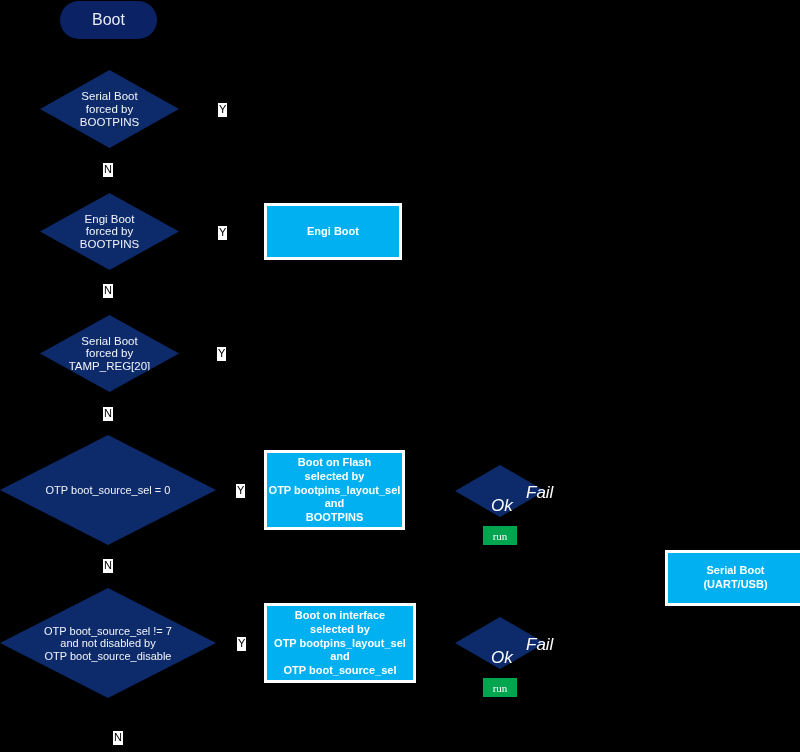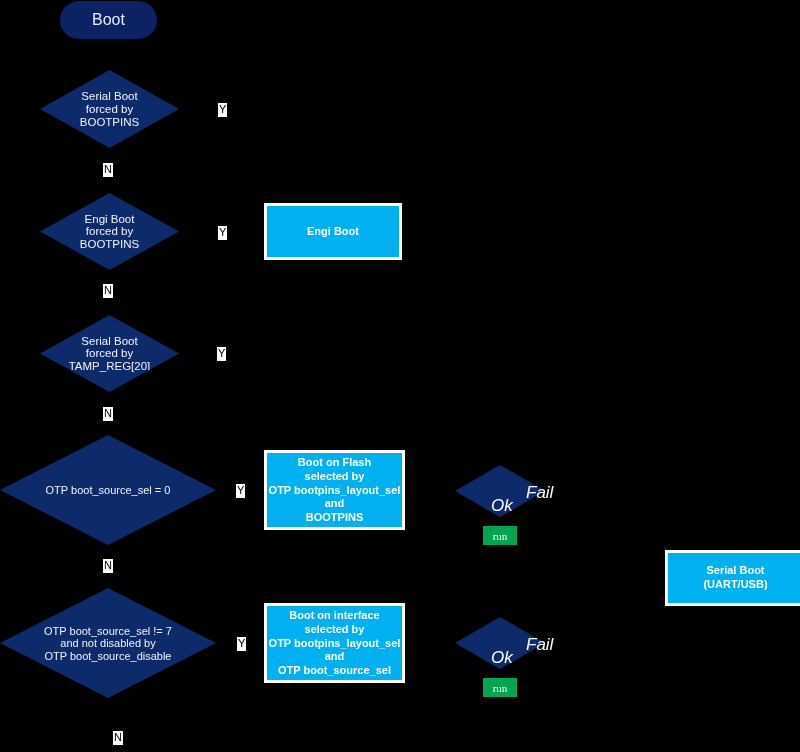--- a/index.html
+++ b/index.html
@@ -189,21 +189,21 @@
   </div>
 
   <div class="diamond wide" style="left:0px; top:588px; width:216px; height:110px;">
     <div class="node-text">OTP boot_source_sel != 7
 and not disabled by
 OTP boot_source_disable</div>
   </div>
   <div class="edge-label" style="left:237px; top:637px;">Y</div>
   <div class="edge-label" style="left:113px; top:731px;">N</div>
 
-  <div class="cyan-box" style="left:264px; top:603px; width:141px; height:80px;">
+  <div class="cyan-box" style="left:264px; top:603px; width:152px; height:80px;">
     <div class="node-text">Boot on interface
 selected by
 OTP bootpins_layout_sel
 and
 OTP boot_source_sel</div>
   </div>
 
   <div class="diamond" style="left:455px; top:617px; width:90px; height:52px;">
     <div class="node-text"></div>
   </div>

